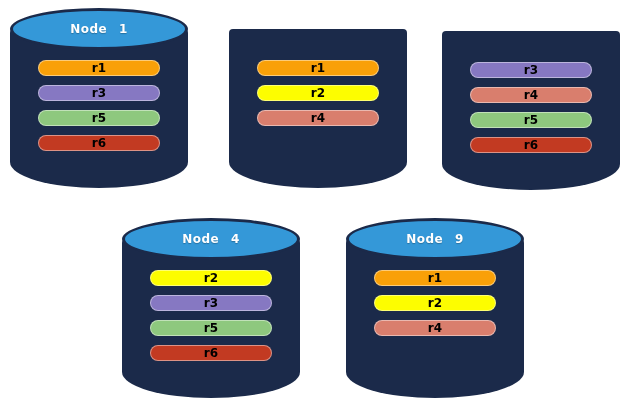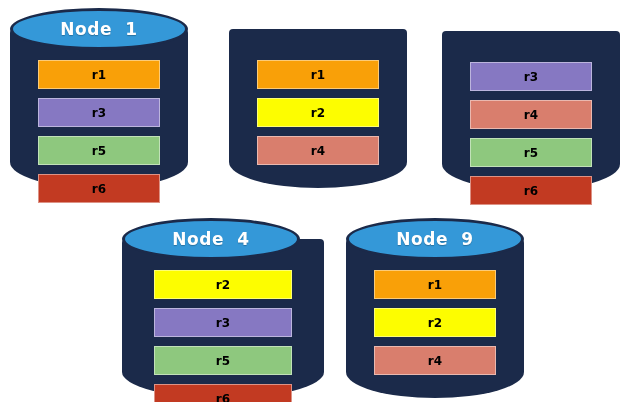--- a/index.html
+++ b/index.html
@@ -16,21 +16,21 @@
     overflow: hidden;
   }
   .node {
     position: absolute;
     width: 178px;
     height: 180px;
   }
   .pos-0 { left: 10px;  top: 8px;   }
   .pos-1 { left: 229px; top: 8px;   }
   .pos-2 { left: 442px; top: 10px;  }
-  .pos-3 { left: 122px; top: 218px; padding-left: 24px; }
+  .pos-3 { left: 122px; top: 218px; }
   .pos-4 { left: 346px; top: 218px; }
 
   .cyl-body {
     position: absolute;
     left: 0; right: 0;
     top: 21px; bottom: 0;
     background: #1B2A4A;
     border-radius: 4px 4px 50% 50% / 4px 4px 26px 26px;
   }
   .cyl-top {
@@ -41,39 +41,39 @@
     border-radius: 50%;
     background: #3498D8;
     border: 3px solid #1B2A4A;
     display: flex;
     align-items: center;
     justify-content: center;
   }
   .node-title {
     color: #ffffff;
     font-weight: bold;
-    font-size: 17px;
+    font-size: 12px;
     letter-spacing: 0.5px;
     word-spacing: 7px;
     text-shadow: 0 1px 1px rgba(0,0,0,0.25);
   }
   .bars {
     position: absolute;
     left: 0; right: 0;
     top: 52px;
     display: flex;
     flex-direction: column;
     align-items: center;
     gap: 9px;
   }
   .bar {
     width: 68%;
-    height: 29px;
+    height: 16px;
     box-sizing: border-box;
-    border-radius: 0;
+    border-radius: 8px;
     border: 1px solid rgba(255,255,255,0.45);
     display: flex;
     align-items: center;
     justify-content: center;
   }
   .bar span {
     color: #000000;
     font-weight: bold;
     font-size: 12px;
     line-height: 1;

